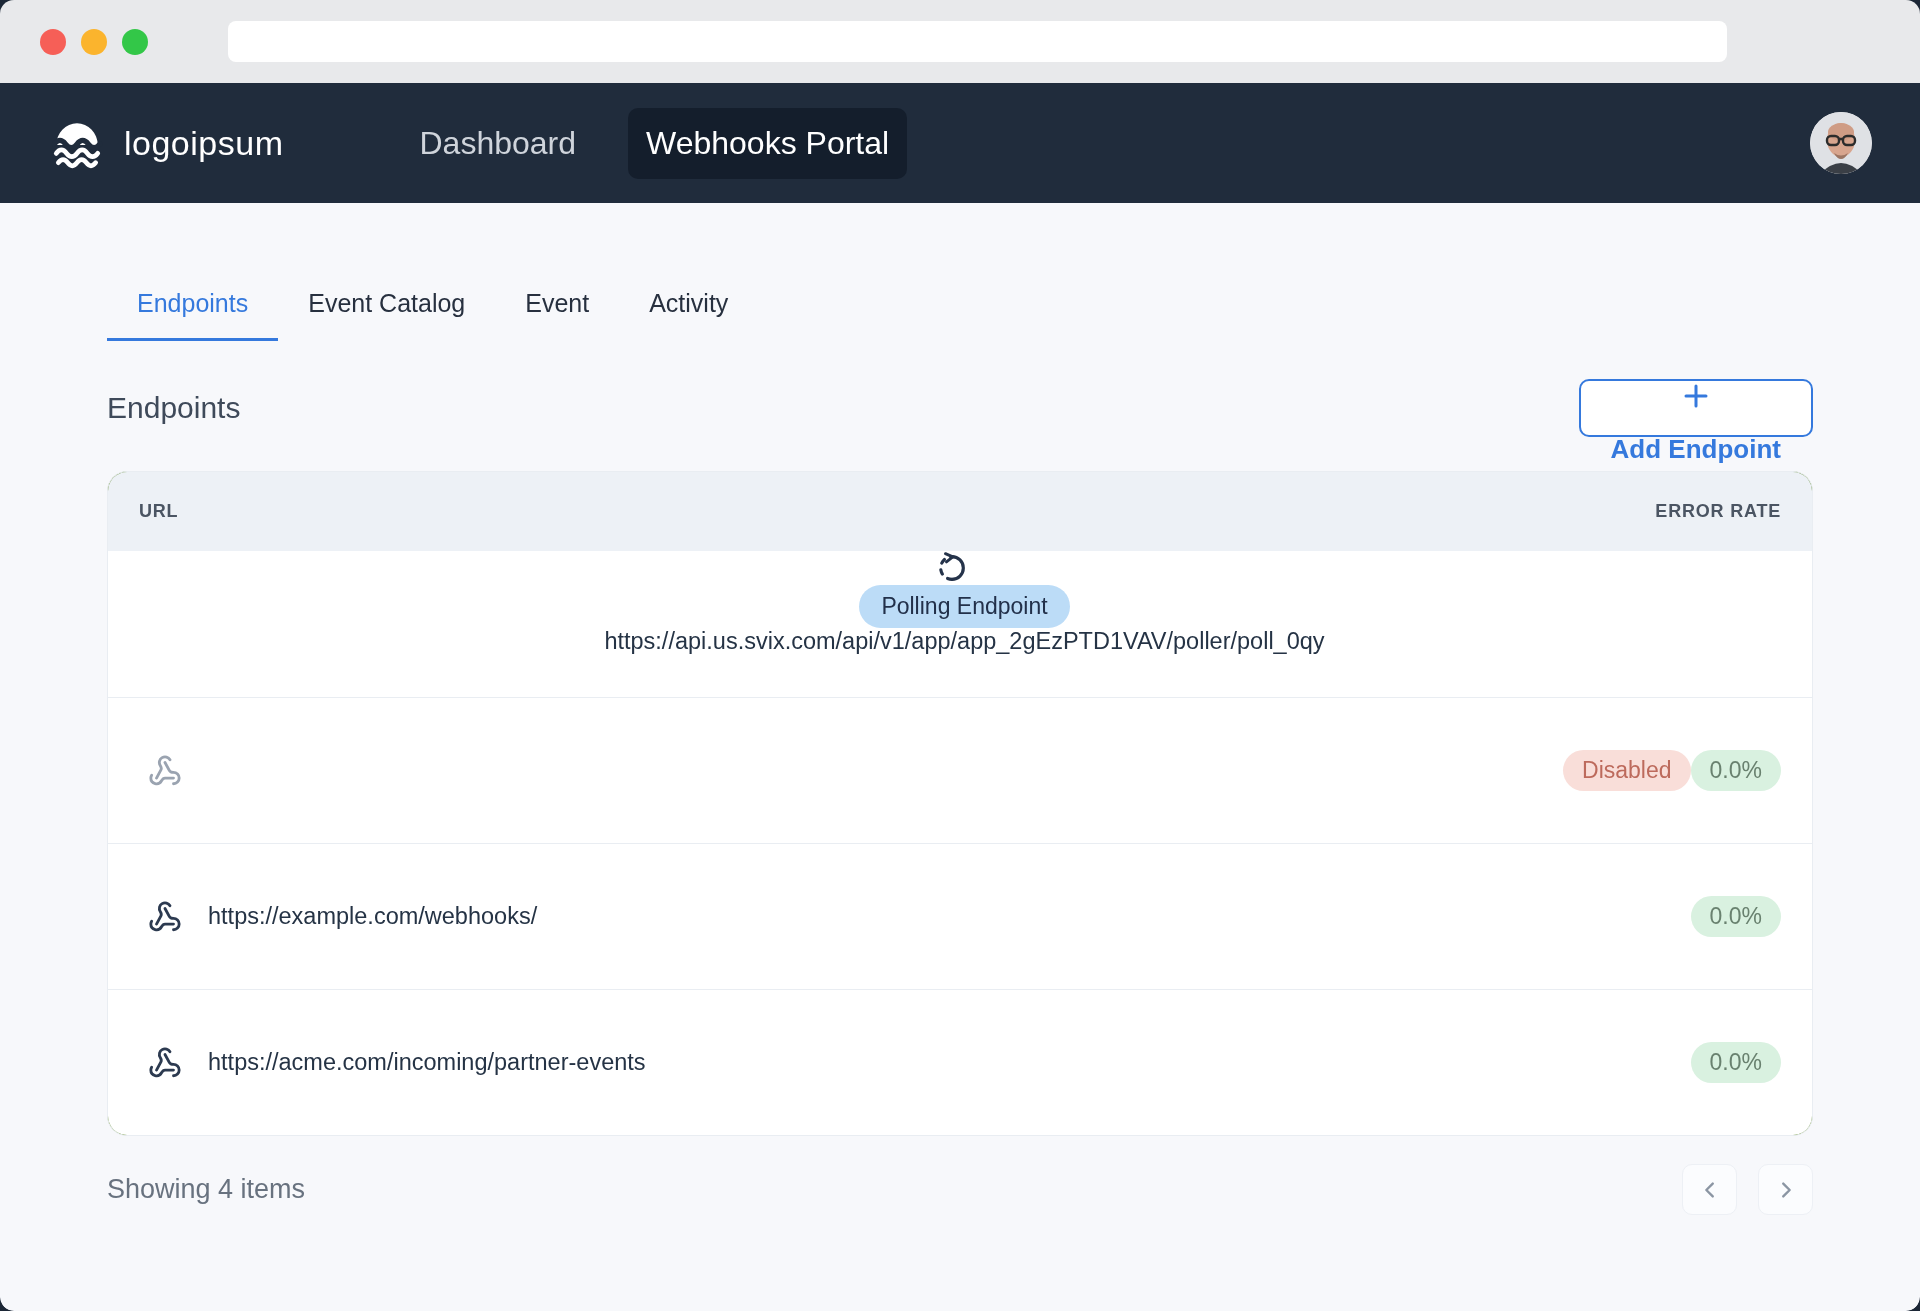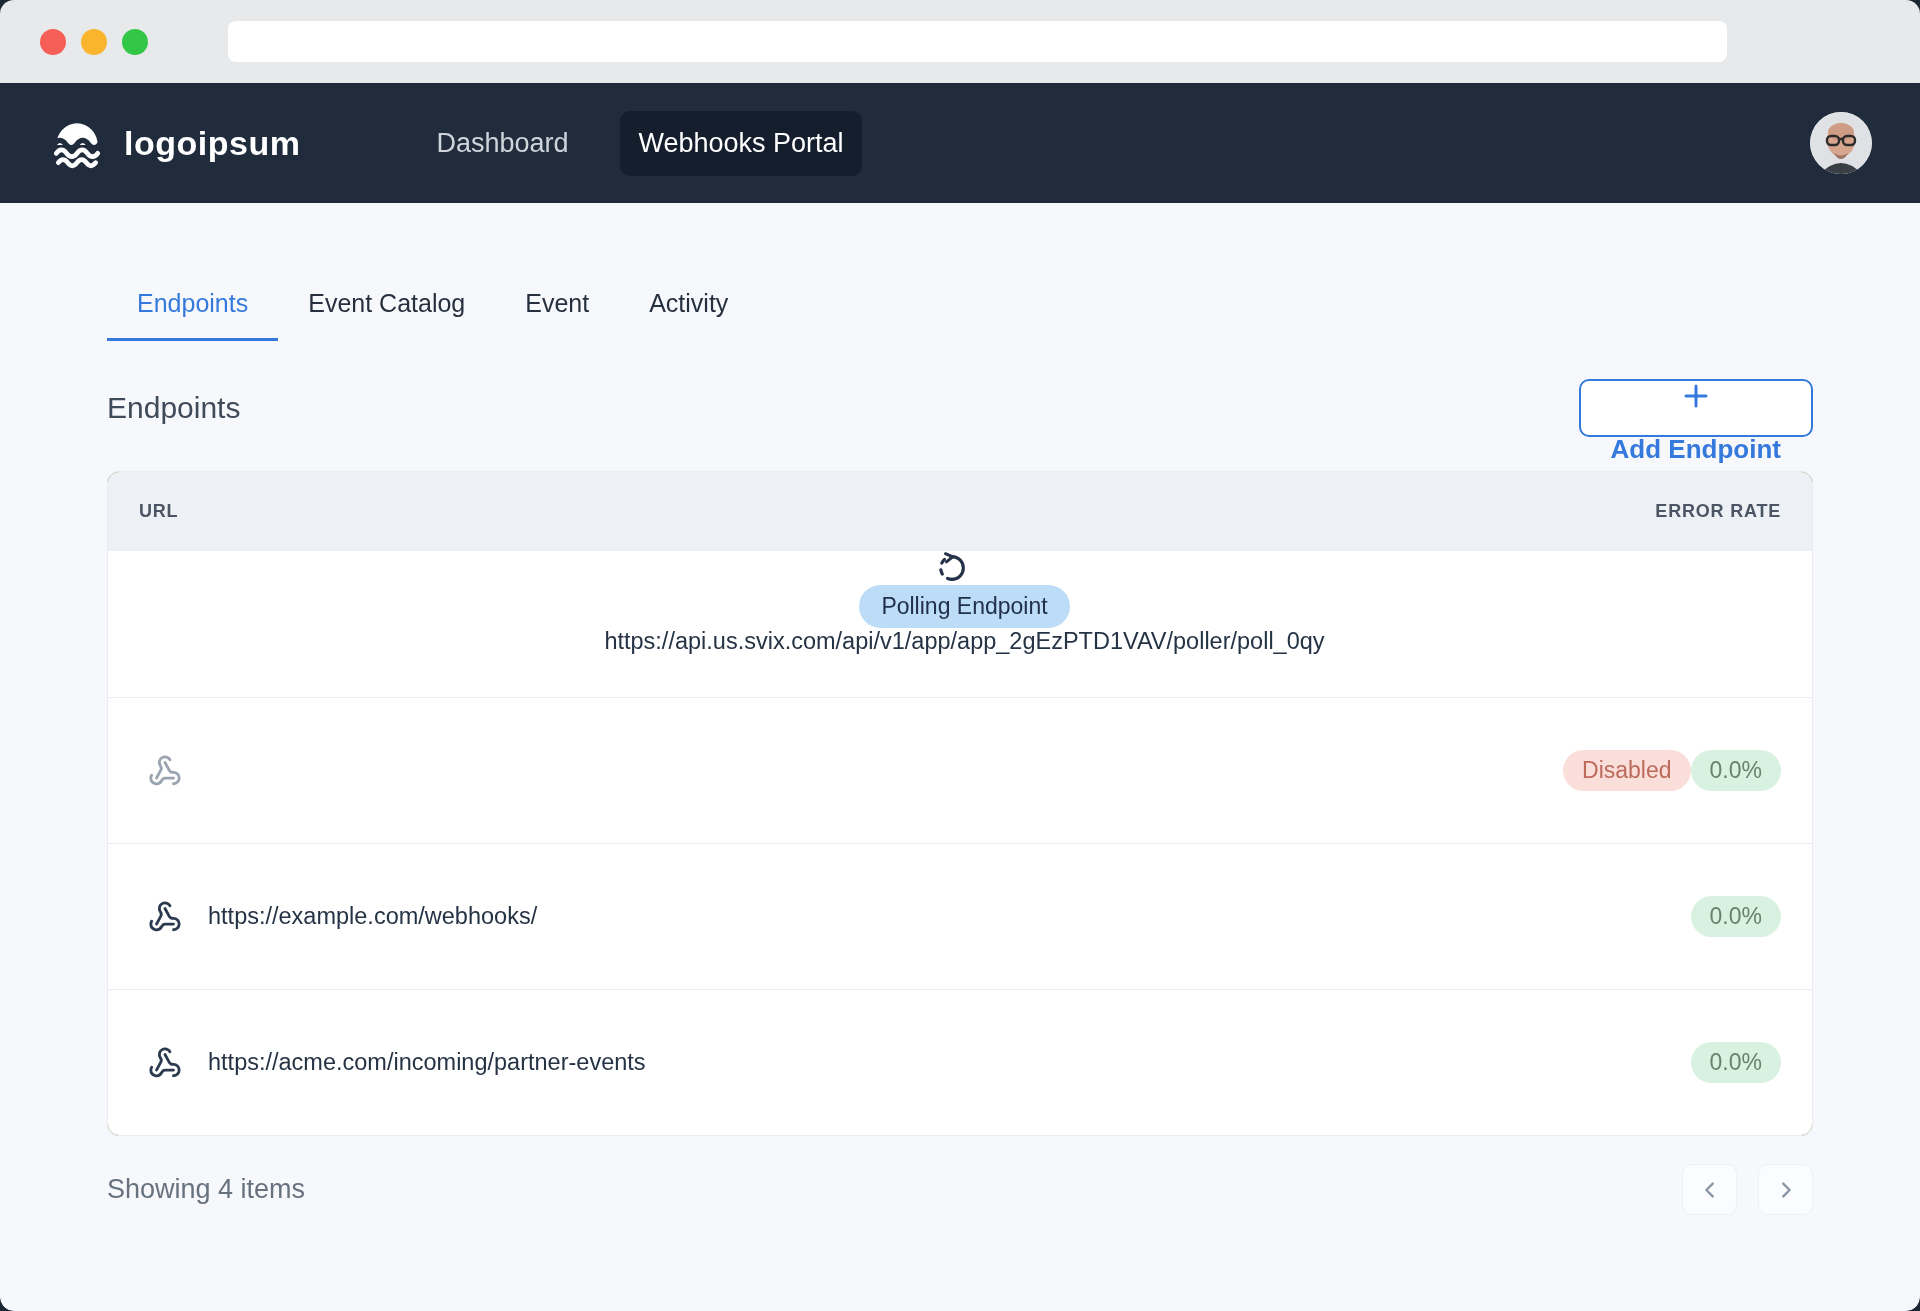--- a/index.html
+++ b/index.html
@@ -35,24 +35,24 @@
   }
   
   .appbar {
     height: 120px; flex: 0 0 120px;
     background: #202c3c;
     display: flex; align-items: center;
     padding: 0 48px;
   }
   .logo { display: flex; align-items: center; gap: 18px; margin-right: 110px; }
   .logo svg { display: block; }
-  .logo-text { color: #ffffff; font-size: 34px; font-weight: 700; letter-spacing: 0.5px; }
+  .logo-text { color: #ffffff; font-size: 34px; font-weight: 400; letter-spacing: 0.5px; }
   .nav { display: flex; align-items: center; gap: 26px; }
   .nav-item {
-    color: #cfd4db; font-size: 27px; padding: 17px 26px;
+    color: #cfd4db; font-size: 32px; padding: 17px 26px;
     border-radius: 10px; cursor: pointer; white-space: nowrap;
   }
   .nav-item.active { background: #141e2c; color: #ffffff; padding: 17px 18px; }
   .avatar {
     margin-left: auto; width: 62px; height: 62px; border-radius: 50%;
     overflow: hidden; background: radial-gradient(circle at 30% 25%, #f4f4f5, #c9ccd2);
   }
   .avatar svg { display: block; }
   
   .content {
@@ -74,21 +74,21 @@
     display: flex; align-items: center; gap: 16px;
     background: #ffffff; border: 2px solid #3579dd; border-radius: 10px;
     height: 58px; padding: 0 30px; cursor: pointer;
     color: #3579dd; font-size: 26px; font-weight: 700;
     font-family: "Liberation Sans", sans-serif;
     flex-direction: column;
   }
   
   .card {
     margin-top: 34px; background: #4d7c0f;
-    border: 1px solid #e9edf2; border-radius: 12px; overflow: hidden;
+    border: 1px solid #e9edf2; border-radius: 20px; overflow: hidden;
   }
   .thead {
     height: 79px; background: #edf1f6;
     display: flex; align-items: center; justify-content: space-between;
     padding: 0 31px; font-size: 18px; font-weight: 700;
     letter-spacing: 0.8px; color: #4b5563;
   }
   .trow {
     min-height: 146px; display: flex; align-items: center;
     padding: 0 31px 0 40px; border-top: 1px solid #e9edf2; background: #ffffff;

